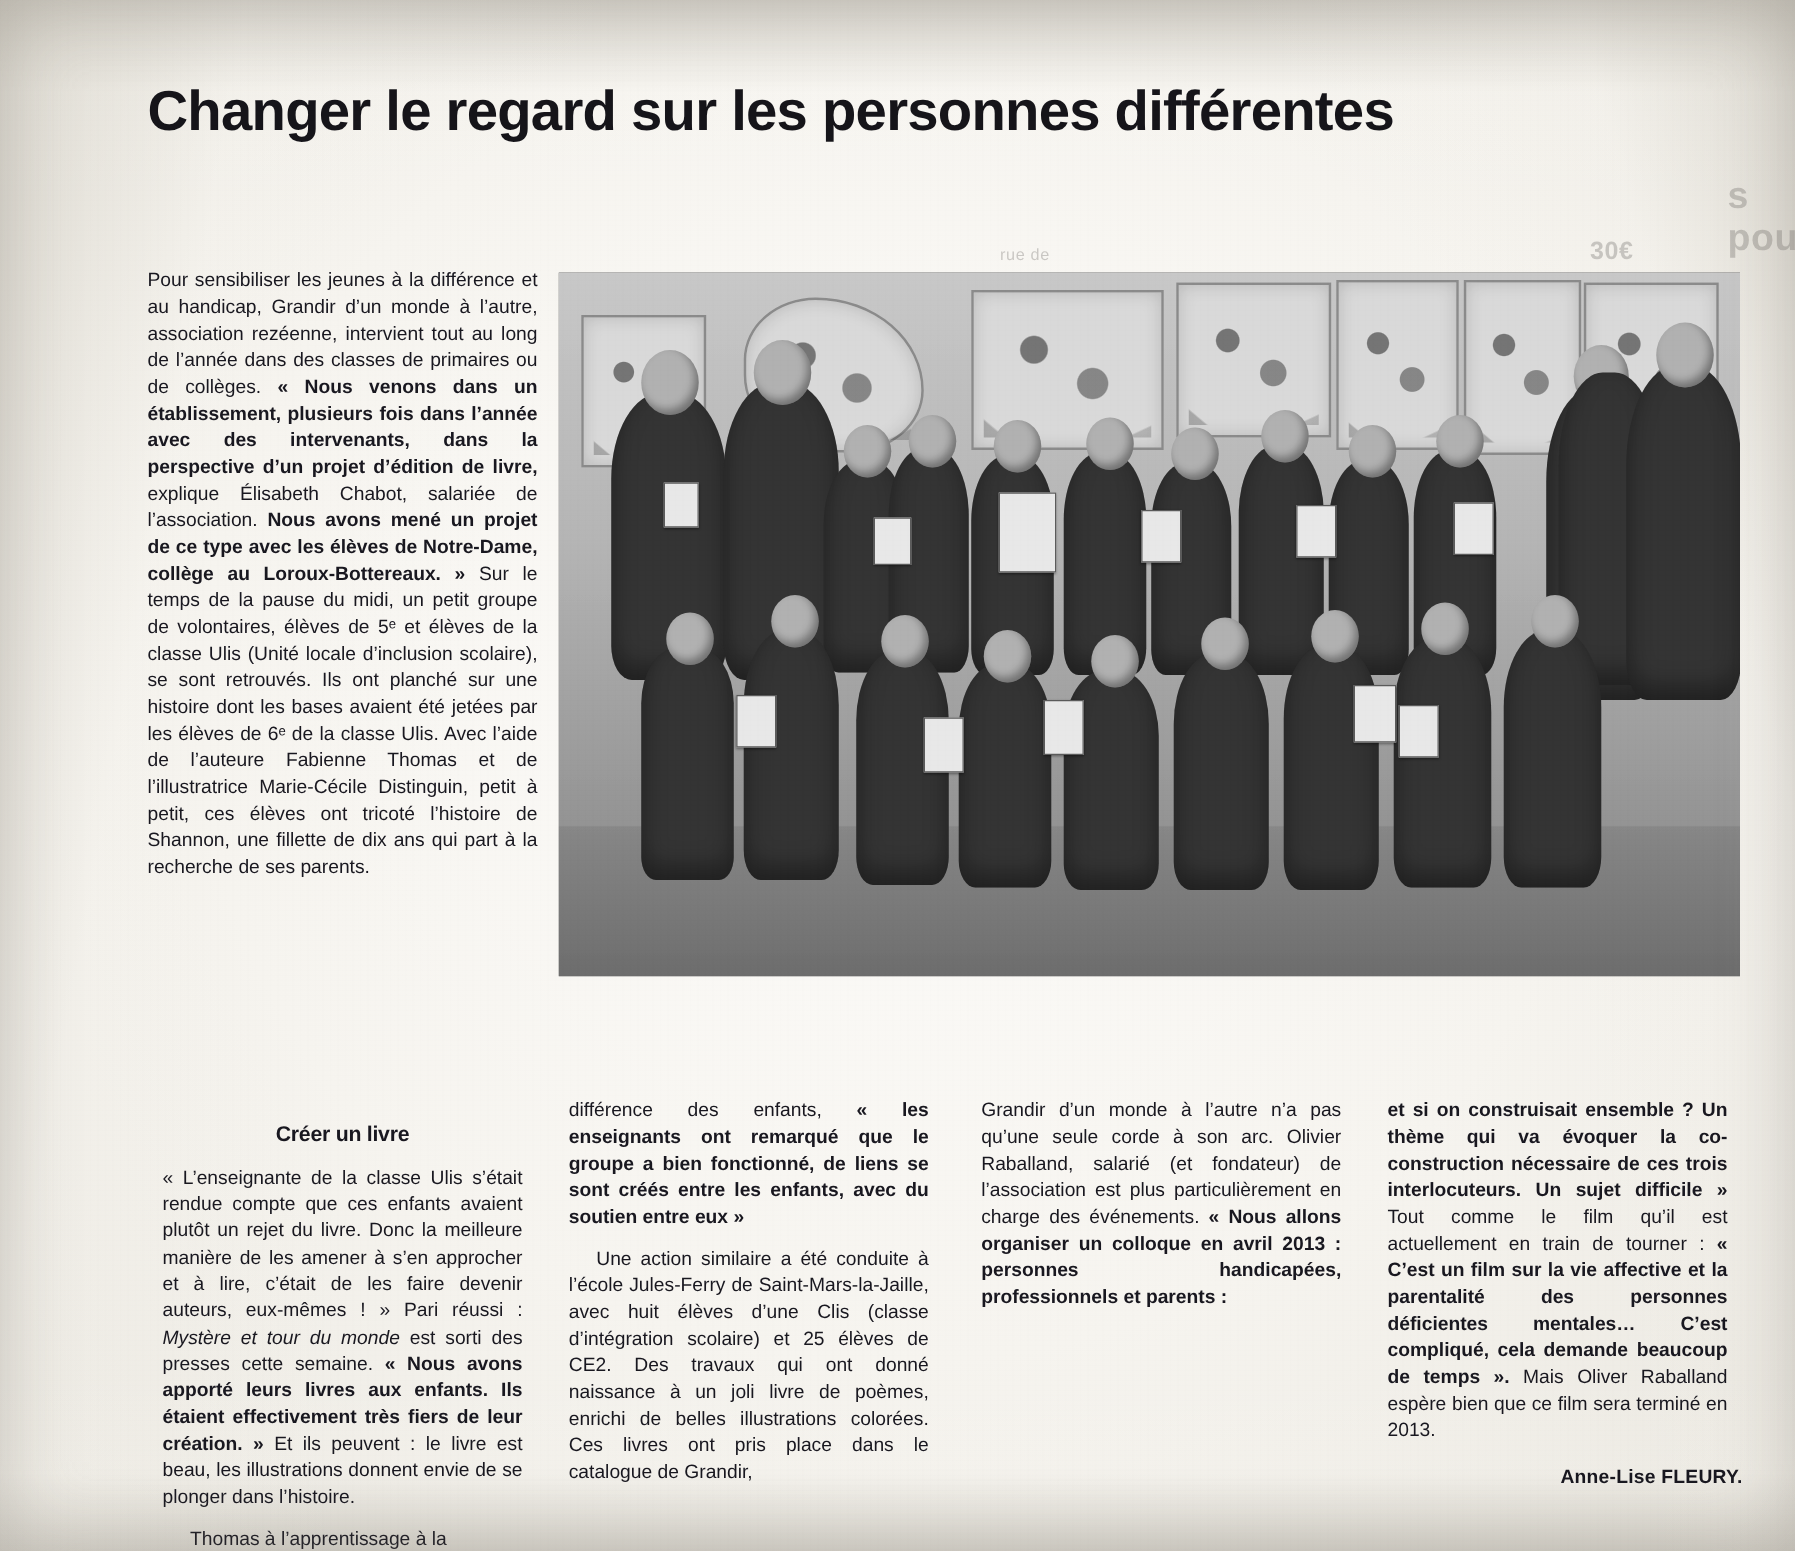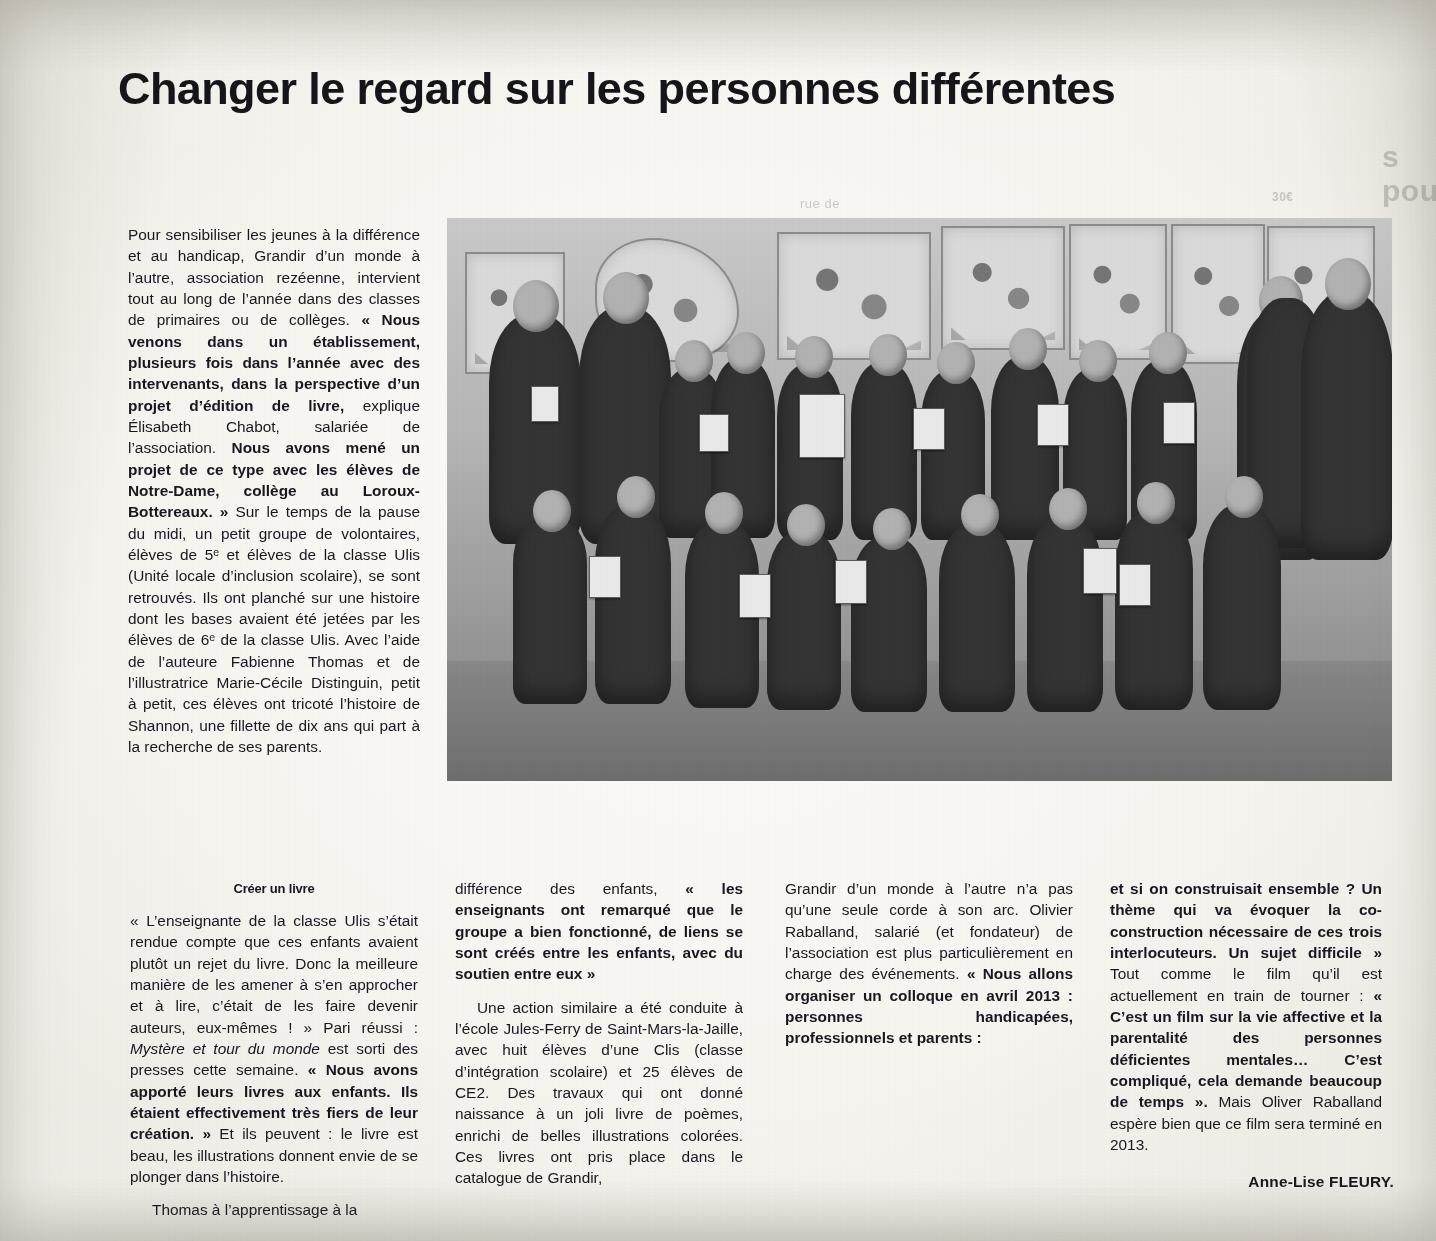--- a/index.html
+++ b/index.html
@@ -84,27 +84,27 @@
     width: 312px;
     font-size: 15.4px;
     line-height: 1.385;
     text-align: justify;
     color: #191820;
     hyphens: manual;
   }
   .col-lead b { font-weight: bold; }
 
   .subhead {
-    font-size: 13px;
+    font-size: 17px;
     font-weight: bold;
     text-align: center;
-    margin: 14px 0 8px 0;
+    margin: 30px 0 8px 0;
     letter-spacing: -0.2px;
   }
-  .col-lead p { margin: 10px; text-indent: 22px; }
+  .col-lead p { margin: 0; text-indent: 22px; }
   .col-lead p.noind { text-indent: 0; }
 
   
   .photo {
     position: absolute;
     left: 447px;
     top: 218px;
     width: 945px;
     height: 563px;
     background: #6e6a66;
@@ -205,21 +205,21 @@
 </style>
 </head>
 <body>
 
 <div id="page">
   <div class="paper"></div>
 
   <div class="content">
 
     <div class="ghost" style="left:1382px; top:140px; font-size:30px; font-weight:bold;">s pou</div>
-    <div class="ghost" style="left:1272px; top:190px; font-size:12px; font-weight:bold;">30€</div>
+    <div class="ghost" style="left:1272px; top:190px; font-size:20px; font-weight:bold;">30€</div>
     <div class="ghost" style="left:800px; top:196px; font-size:13px;">rue de</div>
 
     <div class="headline">Changer le regard sur les personnes différentes</div>
 
     <div class="col-lead">
       <p class="noind"><span>Pour sensibiliser les jeunes à la différence et au handicap, Grandir d’un monde à l’autre, association rezéenne, intervient tout au long de l’année dans des classes de primaires ou de collèges. </span><b>« Nous venons dans un établissement, plusieurs fois dans l’année avec des intervenants, dans la perspective d’un projet d’édition de livre,</b><span> explique Élisabeth Chabot, salariée de l’association. </span><b>Nous avons mené un projet de ce type avec les élèves de Notre-Dame, collège au Loroux-Bottereaux. »</b><span> Sur le temps de la pause du midi, un petit groupe de volontaires, élèves de 5ᵉ et élèves de la classe Ulis (Unité locale d’inclusion scolaire), se sont retrouvés. Ils ont planché sur une histoire dont les bases avaient été jetées par les élèves de 6ᵉ de la classe Ulis. Avec l’aide de l’auteure Fabienne Thomas et de l’illustratrice Marie-Cécile Distinguin, petit à petit, ces élèves ont tricoté l’histoire de Shannon, une fillette de dix ans qui part à la recherche de ses parents.</span></p>
     </div>
 
     <div class="photo">
       <div class="wall"></div>

